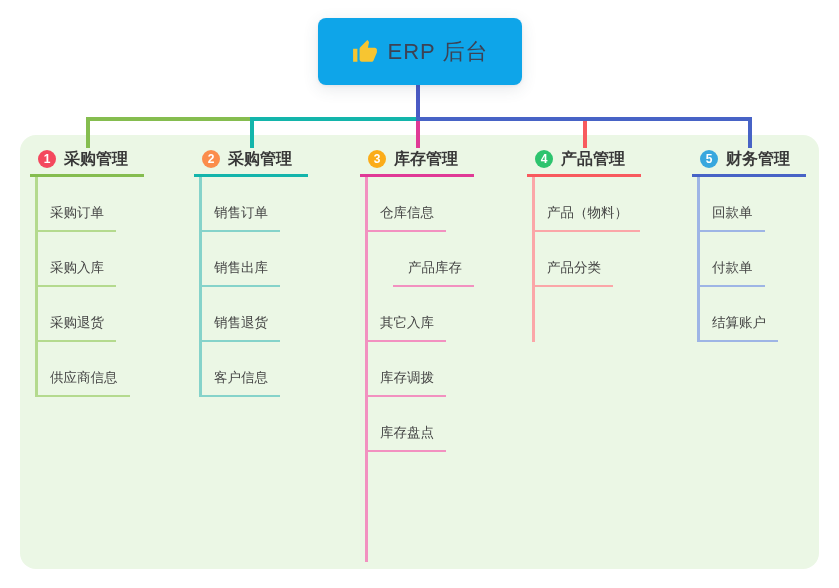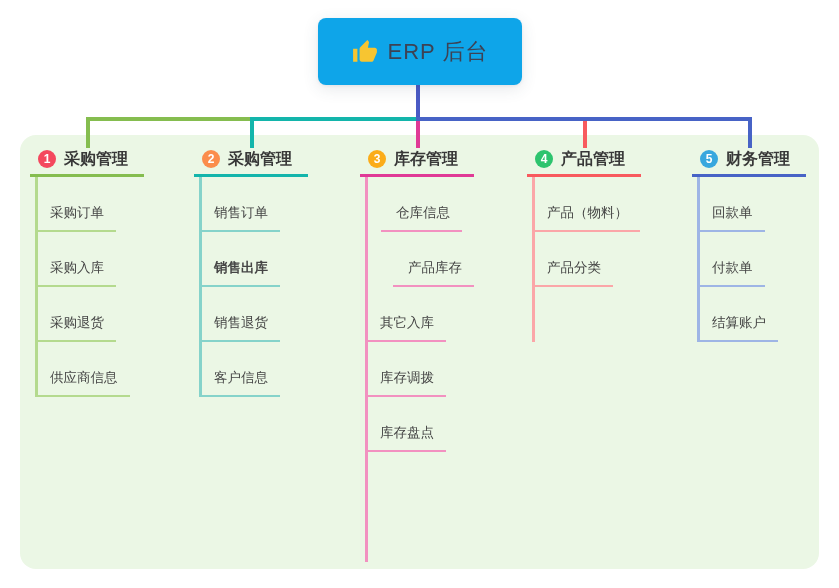--- a/index.html
+++ b/index.html
@@ -77,37 +77,37 @@
       <div class="branch" style="left: 194px; top: 144px;">
         <div class="header" style="border-bottom-color: rgb(19, 181, 171);">
           <div class="badge" style="background: rgb(251, 141, 76);">2</div>
           <div class="label">采购管理</div>
         </div>
         <div class="child-vline" style="top: 33px; height: 220px; background: rgb(133, 211, 202);"></div>
         <div class="row">
           <div class="child" style="border-bottom-color: rgb(133, 211, 202);">销售订单</div>
         </div>
         <div class="row">
-          <div class="child" style="border-bottom-color: rgb(133, 211, 202); font-weight: bold;">销售出库</div>
+          <div class="child" style="border-bottom-color: rgb(133, 211, 202);">销售出库</div>
         </div>
         <div class="row">
           <div class="child" style="border-bottom-color: rgb(133, 211, 202);">销售退货</div>
         </div>
         <div class="row">
           <div class="child" style="border-bottom-color: rgb(133, 211, 202);">客户信息</div>
         </div>
       </div>
       <div class="branch" style="left: 360px; top: 144px;">
         <div class="header" style="border-bottom-color: rgb(224, 58, 150);">
           <div class="badge" style="background: rgb(251, 172, 25);">3</div>
           <div class="label">库存管理</div>
         </div>
         <div class="child-vline" style="top: 33px; height: 385px; background: rgb(242, 145, 192);"></div>
         <div class="row">
-          <div class="child" style="border-bottom-color: rgb(242, 145, 192); margin-left: 16px;">仓库信息</div>
+          <div class="child" style="border-bottom-color: rgb(242, 145, 192);">仓库信息</div>
         </div>
         <div class="row">
           <div class="child" style="border-bottom-color: rgb(242, 145, 192); margin-left: 28px;">产品库存</div>
         </div>
         <div class="row">
           <div class="child" style="border-bottom-color: rgb(242, 145, 192);">其它入库</div>
         </div>
         <div class="row">
           <div class="child" style="border-bottom-color: rgb(242, 145, 192);">库存调拨</div>
         </div>

